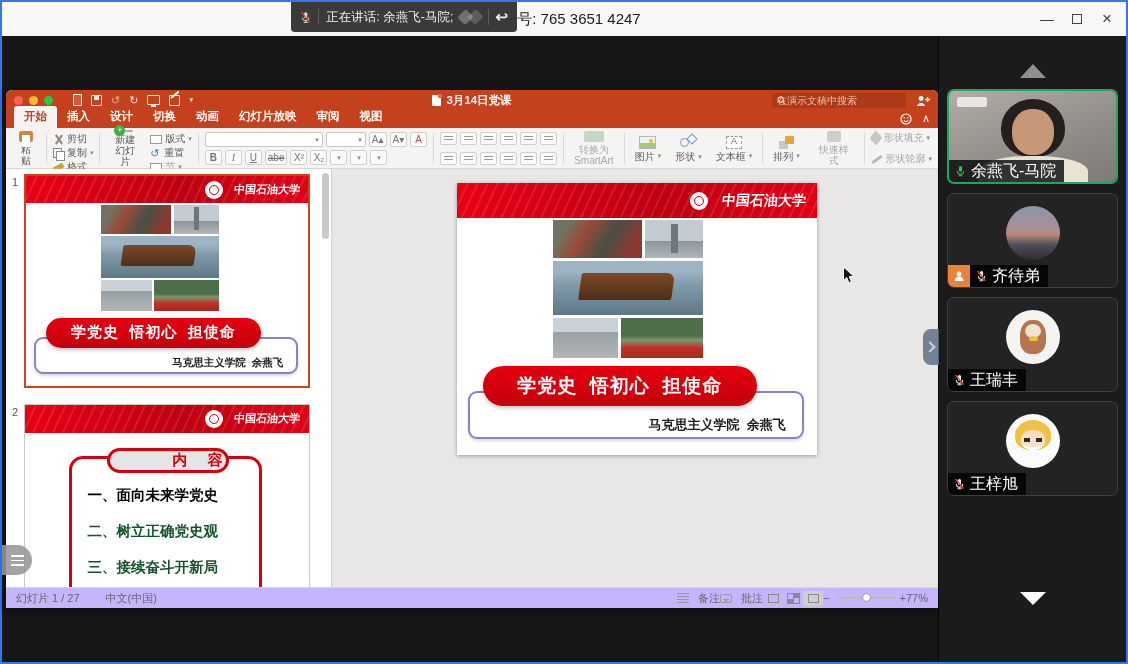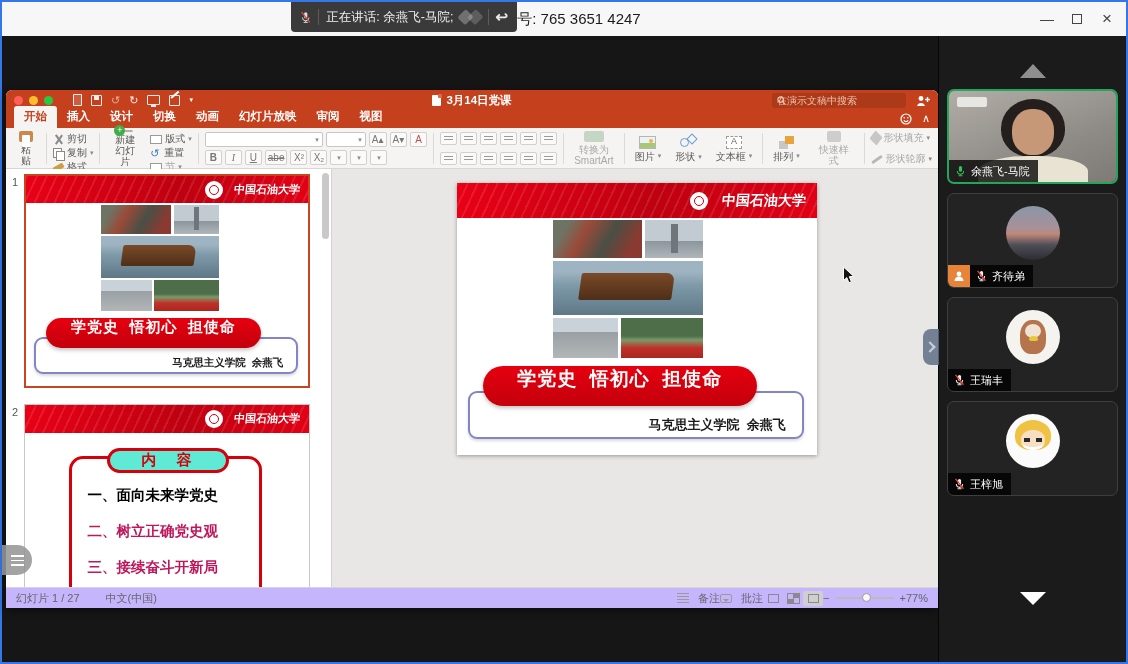--- a/index.html
+++ b/index.html
@@ -122,30 +122,30 @@
   .ph-1 { left:0; top:0; width:59%; height:27.5%; background:linear-gradient(120deg,#6E7464 15%,#9A4A38 35%,#4A4F46 60%,#8A3A30 85%); }
   .ph-2 { left:61.5%; top:0; width:38.5%; height:27.5%; background:linear-gradient(180deg,#C2CBD1 55%,#8D969C 56%,#AEB6BA); }
   .ph-2::after { content:""; position:absolute; left:44%; top:10%; width:13%; height:78%; background:#6E757B; }
   .ph-3 { left:0; top:29.5%; width:100%; height:39.5%; background:linear-gradient(180deg,#9FB4C2 20%,#7E99A8 45%,#5E7886 100%); }
   .ph-3::after { content:""; position:absolute; left:18%; top:22%; width:62%; height:50%; background:linear-gradient(180deg,#7A4A28,#4E2E18); border-radius:2px 8px 2px 2px; transform:skewX(-8deg); }
   .ph-4 { left:0; top:71%; width:43%; height:29%; background:linear-gradient(180deg,#C8D2D8 35%,#9AA0A4 36%,#B2B6B8); }
   .ph-5 { left:45%; top:71%; width:55%; height:29%; background:linear-gradient(180deg,#4E6E4A 45%,#7A9A6A 55%,#C03028 75%,#A82820); }
   .s1-box { position:absolute; left:3%; top:76.5%; width:93.5%; height:17.8%; background:#fff; border:2px solid #8484C6; border-radius:9px; box-shadow:0 2px 3px rgba(0,0,0,.15); }
   .s1-byline { position:absolute; right:5%; top:52%; font-weight:bold; color:#1a1a1a; white-space:pre; }
   .sz-main .s1-byline { font-size:13px; } .sz-thumb .s1-byline { font-size:10.5px; }
-  .s1-pill { position:absolute; left:7.2%; top:67.4%; width:76%; height:14.6%; background:linear-gradient(180deg,#E6000F,#C3000C); border-radius:999px; display:flex; align-items:flex-start; justify-content:center; box-shadow:0 2px 4px rgba(0,0,0,.25); }
+  .s1-pill { position:absolute; left:7.2%; top:67.4%; width:76%; height:14.6%; background:linear-gradient(180deg,#E6000F,#C3000C); border-radius:999px; display:flex; align-items:center; justify-content:center; box-shadow:0 2px 4px rgba(0,0,0,.25); }
   .s1-pill span { color:#fff; font-weight:bold; white-space:pre; letter-spacing:1px; }
   .sz-main .s1-pill span { font-size:19px; } .sz-thumb .s1-pill span { font-size:15px; }
 
   
   .slide2 { position:relative; width:100%; height:100%; background:#fff; overflow:hidden; }
   .s2-box { position:absolute; left:15.5%; right:16.5%; top:24%; height:90%; border:3px solid #D6000B; border-radius:14px; }
-  .s2-head { position:absolute; left:29%; top:20.5%; width:43%; height:11.5%; background:#5eead4; border:3px solid #D6000B; border-radius:999px; display:flex; align-items:center; justify-content:center; }
+  .s2-head { position:absolute; left:29%; top:20.5%; width:43%; height:11.5%; background:#e5e5e5; border:3px solid #D6000B; border-radius:999px; display:flex; align-items:center; justify-content:flex-end; }
   .s2-head span { color:#D6000B; font-weight:bold; font-size:15px; white-space:pre; letter-spacing:4px; }
-  .s2-item { position:absolute; left:22%; font-weight:bold; font-size:14.5px; color:#be185d; white-space:nowrap; }
+  .s2-item { position:absolute; left:22%; font-weight:bold; font-size:14.5px; color:#14532d; white-space:nowrap; }
   .s2-item.first { color:#000000; }
 
   
   .statusbar { position:absolute; left:0; bottom:0; right:0; height:21px; background:#c4b5fd; border-top:1px solid #D8D6D4; display:flex; align-items:center; font-size:11px; color:#666; padding:0 10px; }
   .sb-left { display:flex; gap:26px; }
   .sb-right { margin-left:auto; display:flex; align-items:center; }
   .sb-ic { width:12px; height:10px; background:repeating-linear-gradient(#9a9a9a 0 1px, transparent 1px 3px); }
   .sb-bubble { width:12px; height:9px; border:1.2px solid #9a9a9a; border-radius:2px; position:relative; }
   .sb-bubble::after{ content:""; position:absolute; left:2px; bottom:-3px; border:3px solid transparent; border-top-color:#9a9a9a; }
   .view-btn { width:20px; height:15px; border-radius:2px; display:flex; align-items:center; justify-content:center; }
@@ -163,21 +163,21 @@
   .annot-btn { position:absolute; left:0; top:543px; width:30px; height:30px; background:rgba(150,150,150,.88); border-radius:0 15px 15px 0; z-index:55; display:flex; align-items:center; justify-content:center; }
   .annot-ic { width:13px; height:11px; background:repeating-linear-gradient(#fff 0 1.6px, transparent 1.6px 4.6px); }
 
   
   .sidebar { position:absolute; left:936px; top:34px; right:0; bottom:0; background:#1B1B1B; border-left:1px solid #060606; }
   .scroll-up { position:absolute; left:50%; top:28px; transform:translateX(-50%); width:0; height:0; border:13px solid transparent; border-bottom:14px solid #8F8F8F; border-top:none; }
   .tile { position:absolute; left:8px; width:171px; height:95px; background:#232323; border:1px solid #3E3E3E; border-radius:7px; overflow:hidden; }
   .tile.speaking { border:2px solid #23A55A; }
   .namebar { position:absolute; left:0; bottom:0; display:flex; align-items:stretch; z-index:5; }
   .nb-black { background:rgba(0,0,0,.78); display:flex; align-items:center; gap:5px; padding:0 8px 0 6px; height:22px; }
-  .nb-name { color:#fff; font-size:11px; white-space:nowrap; }
+  .nb-name { color:#fff; font-size:16px; white-space:nowrap; }
   .nb-badge { width:22px; height:22px; background:#E8833A; display:flex; align-items:center; justify-content:center; }
   .avatar { position:absolute; left:50%; top:12px; transform:translateX(-50%); width:54px; height:54px; border-radius:50%; overflow:hidden; }
   .av-qi { background:linear-gradient(180deg,#8A96A8 0%,#A89098 42%,#C08878 52%,#4E4E58 72%,#2C2C32 100%); }
   .av-otter { background:#F4F3F0; position:relative; }
   .av-otter::before { content:""; position:absolute; left:14px; top:10px; width:26px; height:34px; background:#B5744C; border-radius:45% 45% 40% 40%; }
   .av-otter::after { content:""; position:absolute; left:19px; top:14px; width:16px; height:14px; background:#EFE3D4; border-radius:50%; }
   .av-banana { position:absolute; left:23px; top:26px; width:9px; height:5px; background:#E8C83A; border-radius:50% 50% 50% 50%/70% 70% 30% 30%; z-index:2; }
   .av-anime { background:#FBFBFB; position:relative; }
   .av-anime::before { content:""; position:absolute; left:9px; top:6px; width:36px; height:30px; background:#EFC244; border-radius:50% 50% 42% 42%; }
   .av-anime::after { content:""; position:absolute; left:15px; top:16px; width:24px; height:20px; background:#F8DFC4; border-radius:45%; box-shadow:inset 0 -7px 0 -4px #fff; }

